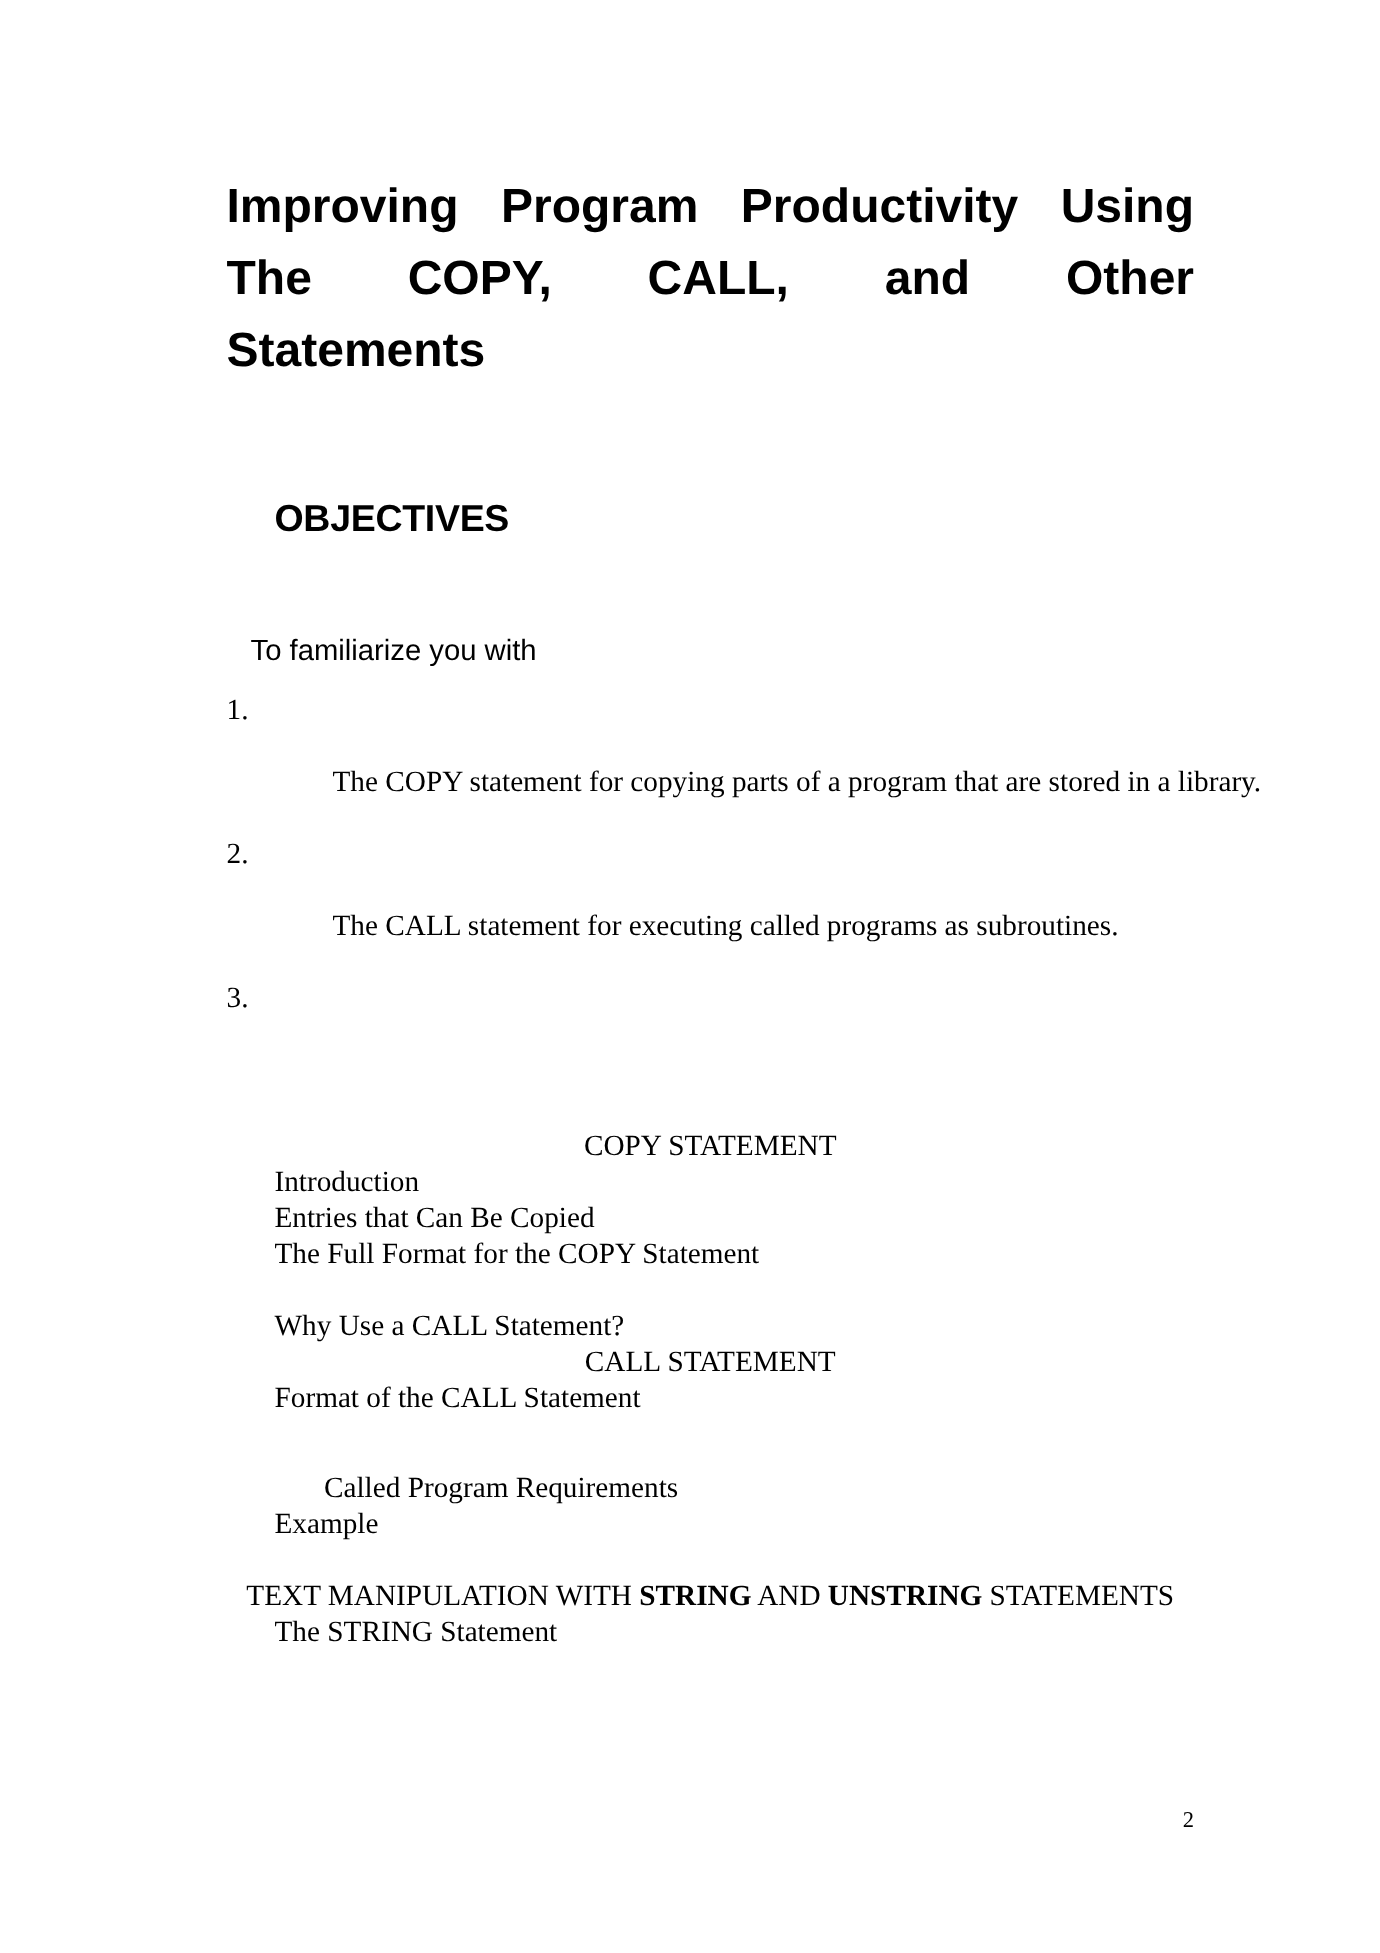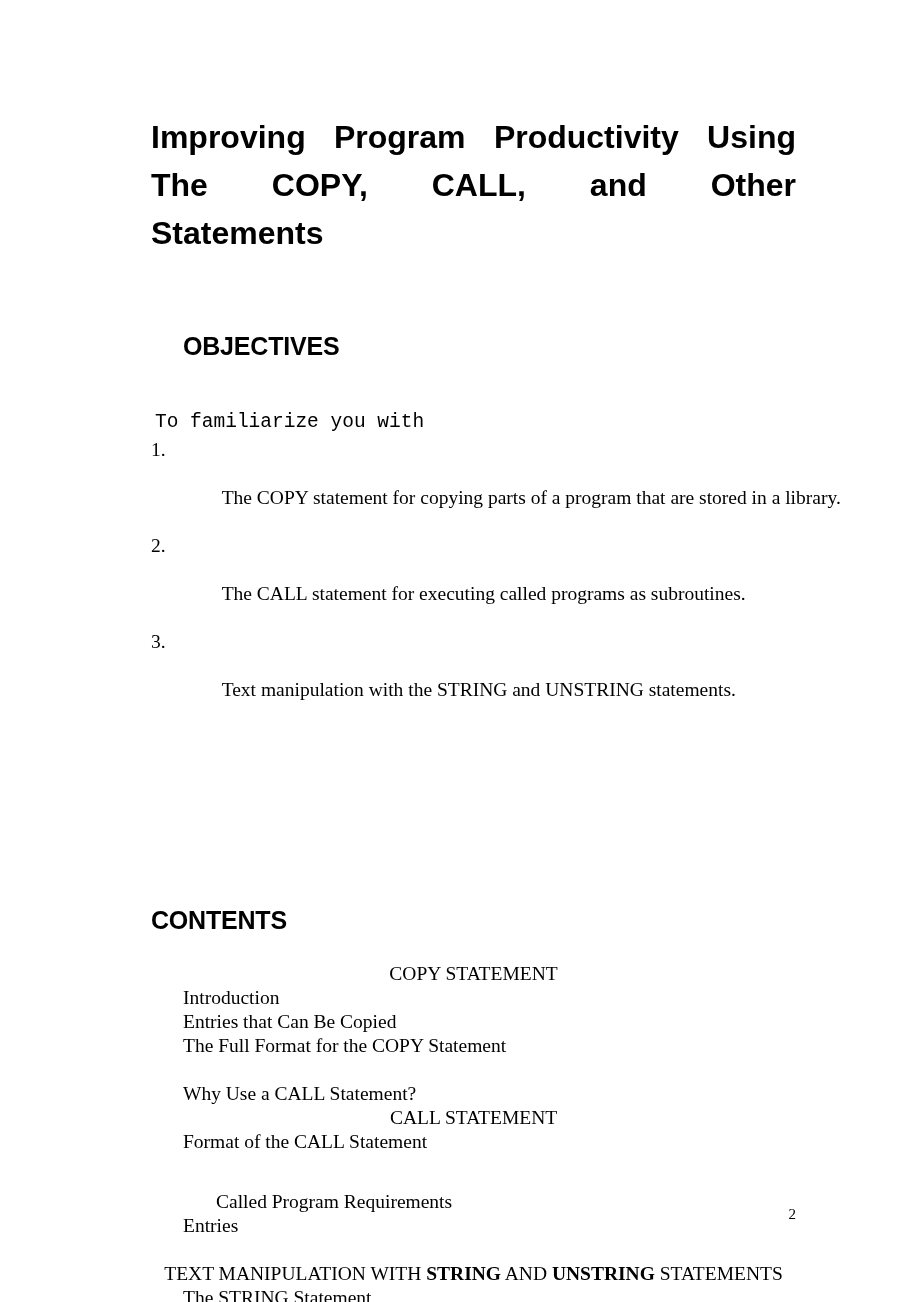--- a/index.html
+++ b/index.html
@@ -58,24 +58,24 @@
     font-size: 25px;
     line-height: 29px;
     margin: 0;
     letter-spacing: -0.2px;
   }
   .h-objectives { padding-top: 75px; margin-left: 32px; }
   .h-contents   { padding-top: 180px; }
 
   
   .body-line {
-    font-family: Liberation Mono, monospace;
+    font-family: Liberation Sans, sans-serif;
     font-size: 19.5px;
     line-height: 24px;
-    margin: 4px;
+    margin: 16px;
     white-space: pre;
   }
   .intro-line { padding-top: 45px; }
 
   
   .num-list {
     list-style: none;
     margin: 0;
     padding: 0;
   }
@@ -139,37 +139,35 @@
       <li>
         <span class="num">1.</span>
         <span>The COPY statement for copying parts of a program that are stored in a library.</span>
       </li>
       <li>
         <span class="num">2.</span>
         <span>The CALL statement for executing called programs as subroutines.</span>
       </li>
       <li>
         <span class="num">3.</span>
-        <span>Text manipulation with the STRING and UNSTRING statements.</span>
       </li>
     </ol>
 
-    <h2 class="section-heading h-contents">CONTENTS</h2>
 
     <div class="toc" id="toc-container">
         <div class="toc-line lvl0"><span>COPY STATEMENT</span></div>
         <div class="toc-line lvl1"><span>Introduction</span></div>
         <div class="toc-line lvl1"><span>Entries that Can Be Copied</span></div>
         <div class="toc-line lvl1"><span>The Full Format for the COPY Statement</span></div>
         <div class="toc-gap"></div>
         <div class="toc-line lvl1"><span>Why Use a CALL Statement?</span></div>
         <div class="toc-line lvl0"><span>CALL STATEMENT</span></div>
         <div class="toc-line lvl1"><span>Format of the CALL Statement</span></div>
         <div class="toc-line lvl2"><span>Called Program Requirements</span></div>
-        <div class="toc-line lvl1"><span>Entries</span></div>
+        <div class="toc-line lvl1"><span>Example</span></div>
         <div class="toc-gap"></div>
         <div class="toc-line lvl0"><span>TEXT MANIPULATION WITH </span><b>STRING</b><span> AND </span><b>UNSTRING</b><span> STATEMENTS</span></div>
         <div class="toc-line lvl1"><span>The STRING Statement</span></div>
       </div>
 
   </div>
 
   <div class="page-number">2</div>
 </div>
 

